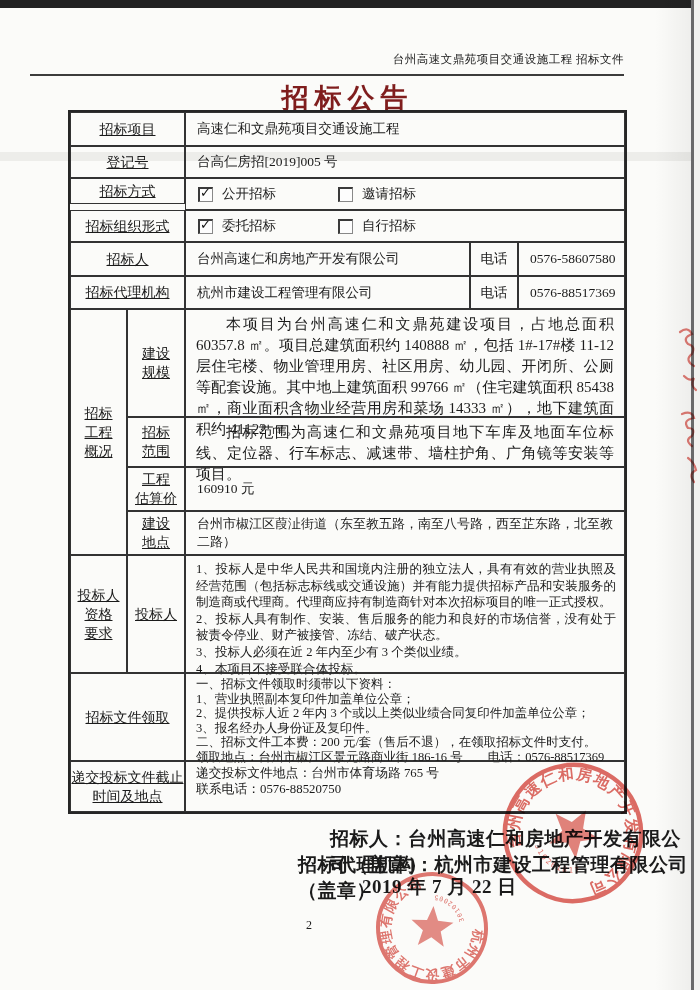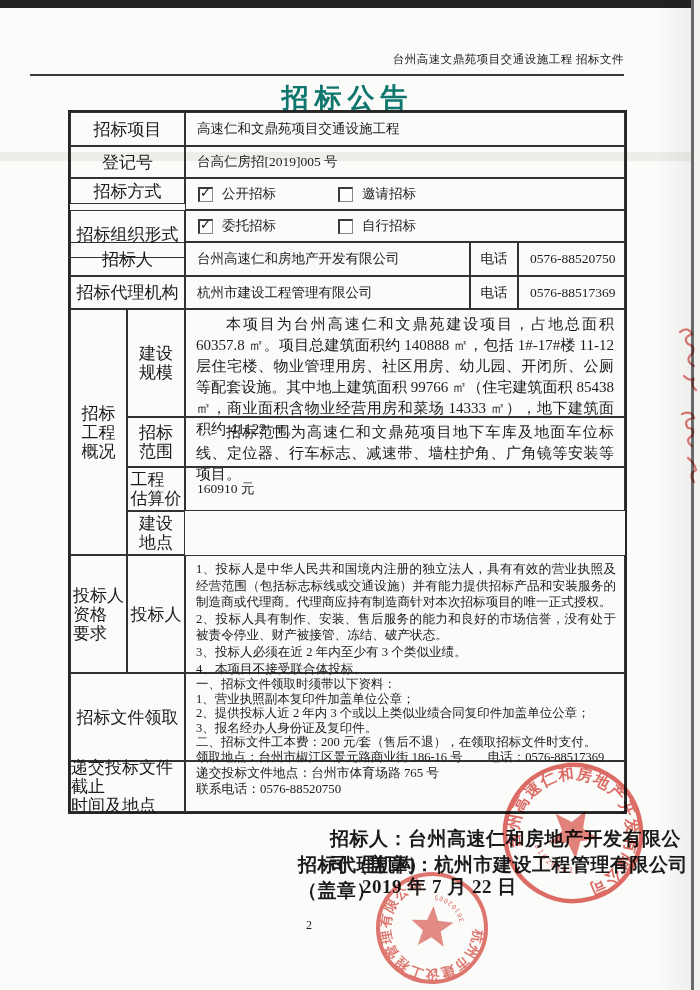--- a/index.html
+++ b/index.html
@@ -10,26 +10,26 @@
   .edge-line{position:absolute;left:691px;top:0;width:3px;height:990px;background:#6a6a6a;}
   .edge-outside{position:absolute;left:694px;top:0;width:6px;height:990px;background:#f2f2ef;}
   .edge-shade{position:absolute;left:655px;top:0;width:36px;height:990px;
               background:linear-gradient(to right,rgba(0,0,0,0),rgba(0,0,0,0.05));}
   .streak{position:absolute;left:0;top:152px;width:700px;height:9px;background:#9a9a93;opacity:.14;}
   
   .hdr{position:absolute;right:76px;top:52px;font-size:11.5px;color:#222;letter-spacing:.5px;}
   .rule{position:absolute;left:30px;top:74px;width:594px;height:2px;background:#3c3c3c;}
   .title{position:absolute;left:70px;top:80px;width:555px;margin:0;text-align:center;
          font-family:"Liberation Sans","DejaVu Sans",sans-serif;font-size:27px;font-weight:bold;
-         letter-spacing:6px;color:#0f766e;}
+         letter-spacing:6px;color:#7f1d1d;}
   
   .outline{position:absolute;left:68px;top:110px;width:559px;height:704px;border:2px solid #262626;box-sizing:border-box;}
   .cell{position:absolute;border:1px solid #333;box-sizing:border-box;}
-  .lab{display:flex;align-items:center;justify-content:center;text-align:left;
-       white-space:pre-line;font-size:17px;line-height:19px;}
+  .lab{display:flex;align-items:center;justify-content:center;text-align:center;
+       white-space:pre-line;font-size:14px;line-height:19px;text-decoration:underline;}
   .val{display:flex;align-items:center;padding:0 8px 0 11px;font-size:13.5px;}
   .ctr{justify-content:center;padding:0;text-align:center;}
   .par2{padding:4px 10px 0 10px;font-size:15px;line-height:21px;text-align:justify;text-indent:2em;}
   .items{padding:5px 8px 0 10px;font-size:12.6px;line-height:16.6px;text-align:justify;}
   .lines9{padding:3px 8px 0 10px;font-size:12.5px;line-height:14.6px;}
   .lines10{padding:3px 8px 0 10px;font-size:12.8px;line-height:16.4px;}
   .chk-row{display:flex;align-items:center;padding-left:12px;font-size:13.5px;}
   .box{width:12px;height:12px;background:#fdfdfd;border:1px solid #888;
        border-top:2px solid #3a3a3a;border-left:2px solid #3a3a3a;box-sizing:content-box;
        margin-right:9px;position:relative;}
@@ -71,56 +71,57 @@
     <span class="box">
         <span class="mk">✓</span>
       </span>
     <span>公开招标</span>
     <span class="box opt2">
         <span class="mk"></span>
       </span>
     <span>邀请招标</span>
   </div>
 
-  <div class="cell lab" style="left:70px;top:210px;width:115px;height:48px;">招标组织形式</div>
+  <div class="cell lab" style="left:70px;top:210px;width:115px;height:32px;">招标组织形式</div>
   <div class="cell chk-row" style="left:185px;top:210px;width:440px;height:32px;">
     <span class="box">
         <span class="mk">✓</span>
       </span>
     <span>委托招标</span>
     <span class="box opt2">
         <span class="mk"></span>
       </span>
     <span>自行招标</span>
   </div>
 
   <div class="cell lab" style="left:70px;top:242px;width:115px;height:34px;">招标人</div>
   <div class="cell val" style="left:185px;top:242px;width:285px;height:34px;">台州高速仁和房地产开发有限公司</div>
   <div class="cell val ctr" style="left:470px;top:242px;width:48px;height:34px;">电话</div>
-  <div class="cell val" style="left:518px;top:242px;width:107px;height:34px;">0576-88520750</div>
+  <div class="cell val" style="left:518px;top:242px;width:107px;height:34px;">0576-58607580</div>
 
   <div class="cell lab" style="left:70px;top:276px;width:115px;height:33px;">招标代理机构</div>
   <div class="cell val" style="left:185px;top:276px;width:285px;height:33px;">杭州市建设工程管理有限公司</div>
   <div class="cell val ctr" style="left:470px;top:276px;width:48px;height:33px;">电话</div>
   <div class="cell val" style="left:518px;top:276px;width:107px;height:33px;">0576-88517369</div>
 
   <div class="cell lab" style="left:70px;top:309px;width:57px;height:246px;">招标
 工程
 概况</div>
   <div class="cell lab" style="left:127px;top:309px;width:58px;height:108px;">建设
 规模</div>
   <div class="cell par2" style="left:185px;top:309px;width:440px;height:108px;">本项目为台州高速仁和文鼎苑建设项目，占地总面积 60357.8 ㎡。项目总建筑面积约 140888 ㎡，包括 1#-17#楼 11-12 层住宅楼、物业管理用房、社区用房、幼儿园、开闭所、公厕等配套设施。其中地上建筑面积 99766 ㎡（住宅建筑面积 85438 ㎡，商业面积含物业经营用房和菜场 14333 ㎡），地下建筑面积约 41122 ㎡。</div>
   <div class="cell lab" style="left:127px;top:417px;width:58px;height:50px;">招标
 范围</div>
   <div class="cell par2" style="left:185px;top:417px;width:440px;height:50px;">招标范围为高速仁和文鼎苑项目地下车库及地面车位标线、定位器、行车标志、减速带、墙柱护角、广角镜等安装等项目。</div>
   <div class="cell lab" style="left:127px;top:467px;width:58px;height:44px;">工程
 估算价</div>
   <div class="cell val" style="left:185px;top:467px;width:440px;height:44px;">160910 元</div>
   <div class="cell lab" style="left:127px;top:511px;width:58px;height:44px;">建设
 地点</div>
+  <div class="cell val" style="left:185px;top:511px;width:440px;height:44px;font-size:13px;">台州市椒江区葭沚街道（东至教五路，南至八号路，西至芷东路，北至教二路）</div>
 
   <div class="cell lab" style="left:70px;top:555px;width:57px;height:118px;">投标人
 资格
 要求</div>
   <div class="cell lab" style="left:127px;top:555px;width:58px;height:118px;">投标人</div>
   <div class="cell items" style="left:185px;top:555px;width:440px;height:118px;">
     <div>1、投标人是中华人民共和国境内注册的独立法人，具有有效的营业执照及经营范围（包括标志标线或交通设施）并有能力提供招标产品和安装服务的制造商或代理商。代理商应持有制造商针对本次招标项目的唯一正式授权。</div>
     <div>2、投标人具有制作、安装、售后服务的能力和良好的市场信誉，没有处于被责令停业、财产被接管、冻结、破产状态。</div>
     <div>3、投标人必须在近 2 年内至少有 3 个类似业绩。</div>
     <div>4、本项目不接受联合体投标。</div>

